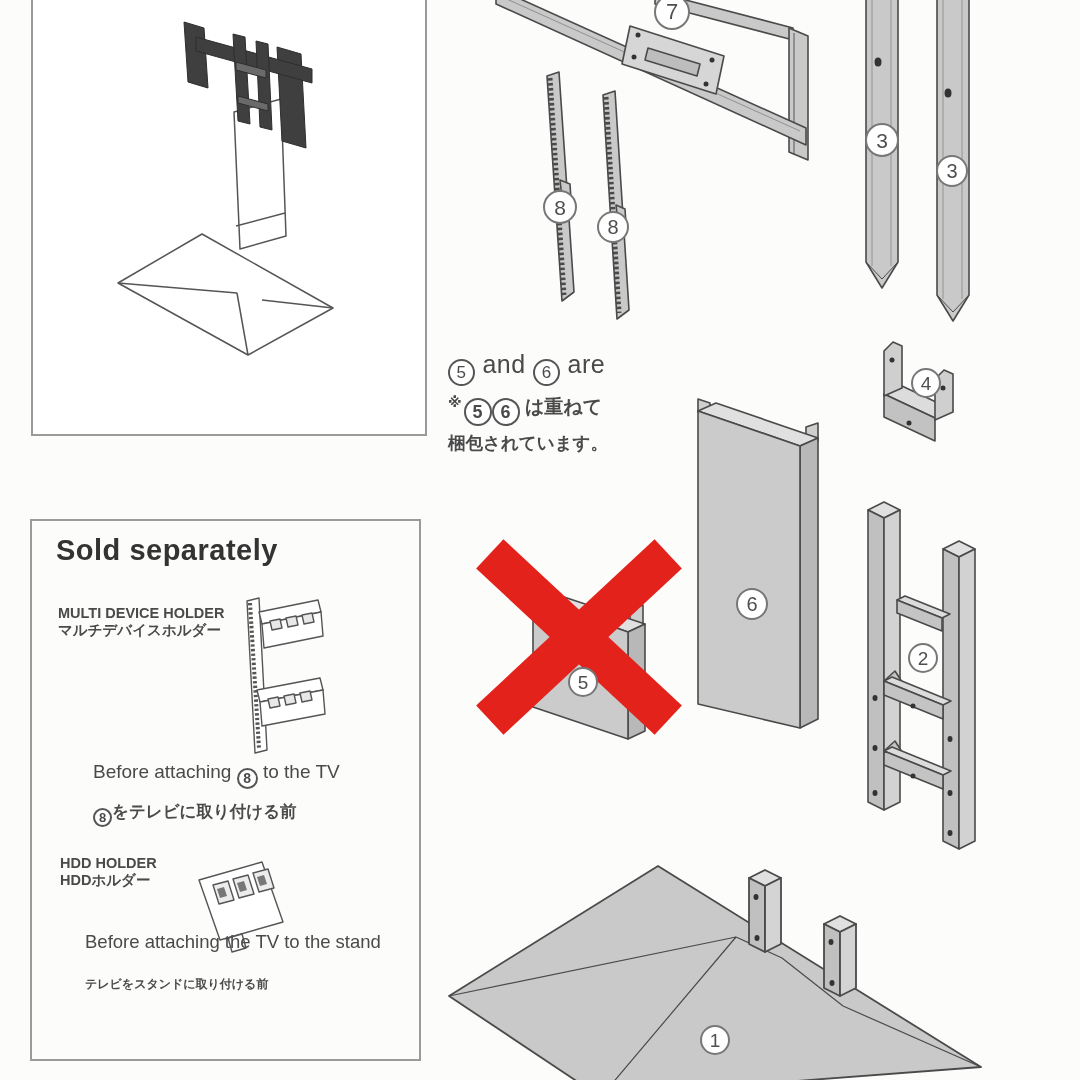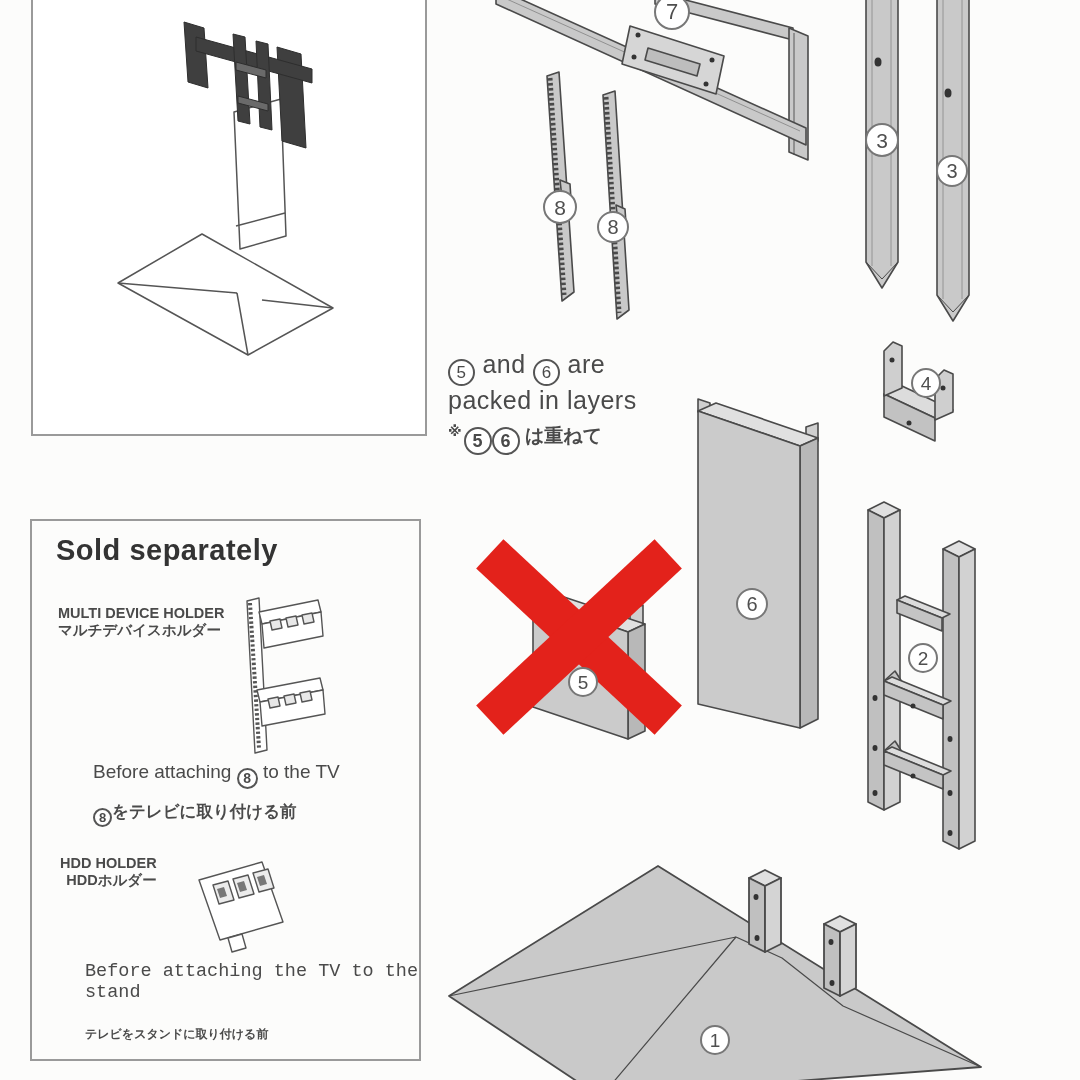--- a/index.html
+++ b/index.html
@@ -38,24 +38,24 @@
   #packing-note{left:448px;top:350px;width:238px;text-align:left;}
   #packing-note .en{font-size:25px;letter-spacing:0.5px;}
   #packing-note .jp1{margin-top:8px;font-size:19px;font-weight:bold;}
   #packing-note .jp2{margin-top:5px;font-size:17.5px;font-weight:bold;}
   #packing-note .mark{font-size:14px;vertical-align:6px;margin-right:2px;}
   
   #box-b .abs{position:absolute;}
   #sold-title{left:24px;top:13px;font-size:29px;font-weight:bold;color:#333;letter-spacing:0.5px;}
   .item-name{font-size:14.5px;font-weight:bold;line-height:17px;color:#4a4a4a;}
   #item1-name{left:26px;top:84px;}
-  #item2-name{left:28px;top:334px;text-align:right;}
+  #item2-name{left:28px;top:334px;}
   #item1-note{left:61px;top:240px;font-size:19px;}
   #item1-note .jp{margin-top:12px;font-size:16.5px;font-weight:bold;}
-  #item2-note{left:53px;top:440px;font-size:18.5px;font-family:Liberation Mono, monospace;}
+  #item2-note{left:53px;top:410px;font-size:18.5px;}
   #item2-note .jp{margin-top:23px;font-size:12px;font-weight:bold;}
   .cross{fill:var(--cross-red);}
 </style>
 </head>
 <body>
 
 <div class="box" id="box-a"></div>
 
 <svg id="art" width="1080" height="1080" viewBox="0 0 1080 1080">
 
@@ -206,25 +206,25 @@
   </g>
 </svg>
 
 <div class="txt-layer" id="packing-note">
   <div class="en">
     <span class="cnum cn-md">5</span>
     <span>and</span>
     <span class="cnum cn-md">6</span>
     <span>are</span>
   </div>
-  <div class="en">packed in layers</div>
   <div class="jp1">
     <span class="mark">※</span><span class="cnum cn-lg">5</span><span class="cnum cn-lg">6</span>
     <span>は重ねて</span>
   </div>
+  <div class="jp2">梱包されています。</div>
 </div>
 
 <div class="box" id="box-b">
   <div class="abs" id="sold-title">Sold separately</div>
 
   <div class="abs item-name" id="item1-name">
     <div>MULTI DEVICE HOLDER</div>
     <div>マルチデバイスホルダー</div>
   </div>
 

